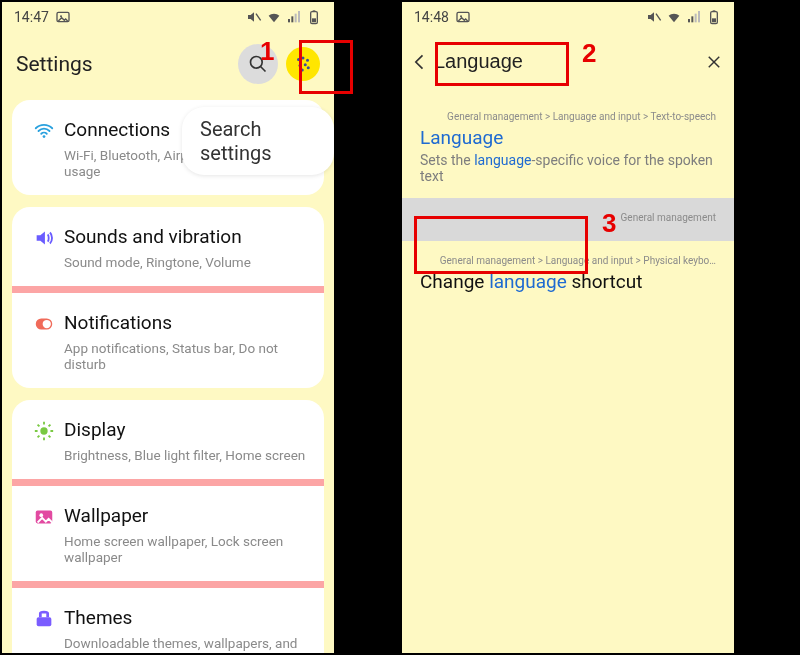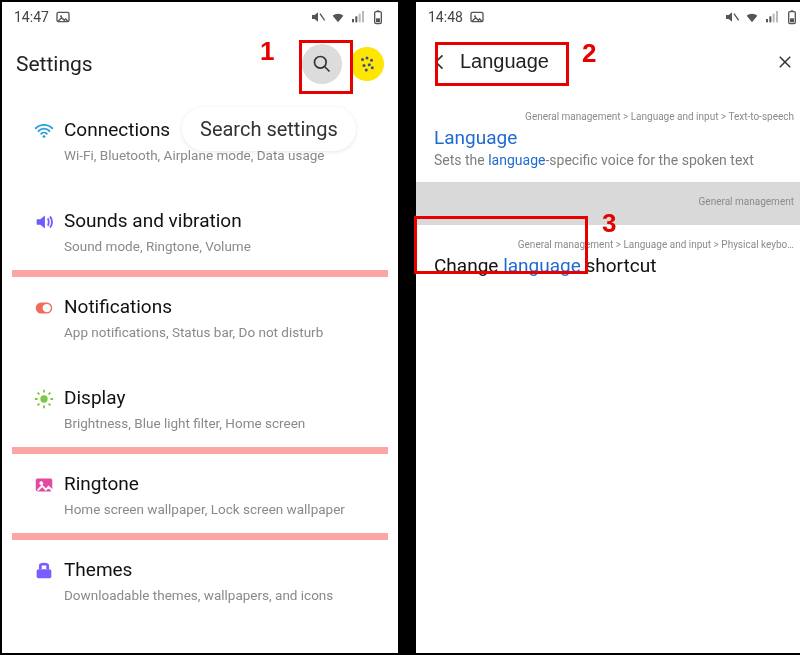--- a/index.html
+++ b/index.html
@@ -2,25 +2,25 @@
 <html><head>
 <meta charset="utf-8">
 <style>
   * { box-sizing: border-box; margin: 0; padding: 0; }
   body {
     width: 800px; height: 655px;
     background: #000; font-family: Roboto, Arial, sans-serif;
     position: relative; overflow: hidden;
   }
   .panel {
-    background: #ffffff; width: 396px; height: 651px;
+    background: #fef9c3; width: 332px; height: 651px;
     position: absolute; top: 2px; overflow: hidden;
   }
   .panel.left { left: 2px; }
-  .panel.right { left: 416px; }
+  .panel.right { left: 402px; }
 
   
   .statusbar {
     height: 30px; display: flex; align-items: center;
     justify-content: space-between; padding: 0 12px; font-size: 14px;
     color: #444;
   }
   .statusbar .icons { display: flex; gap: 4px; align-items: center; }
   .statusbar svg { width: 16px; height: 16px; fill: #555; }
 
@@ -219,21 +219,21 @@
         </div>
         <div class="row">
           <div class="ic">
             <svg viewBox="0 0 24 24">
               <rect x="3" y="5" width="18" height="14" rx="2" fill="#e24aa1"></rect>
               <circle cx="9" cy="10" r="2" fill="#fff"></circle>
               <path d="M5 18l5-5 4 4 3-3 4 4" stroke="#fff" stroke-width="2" fill="none"></path>
             </svg>
           </div>
           <div class="txt">
-            <div class="t">Ringtone</div>
+            <div class="t">Wallpaper</div>
             <div class="s">Home screen wallpaper, Lock screen wallpaper</div>
           </div>
         </div>
         <div class="row">
           <div class="ic">
             <svg viewBox="0 0 24 24">
               <rect x="4" y="10" width="16" height="10" rx="2" fill="#7a5cff"></rect>
               <path d="M8 10V6c0-2 8-2 8 0v4" stroke="#7a5cff" stroke-width="3" fill="none"></path>
             </svg>
           </div>

